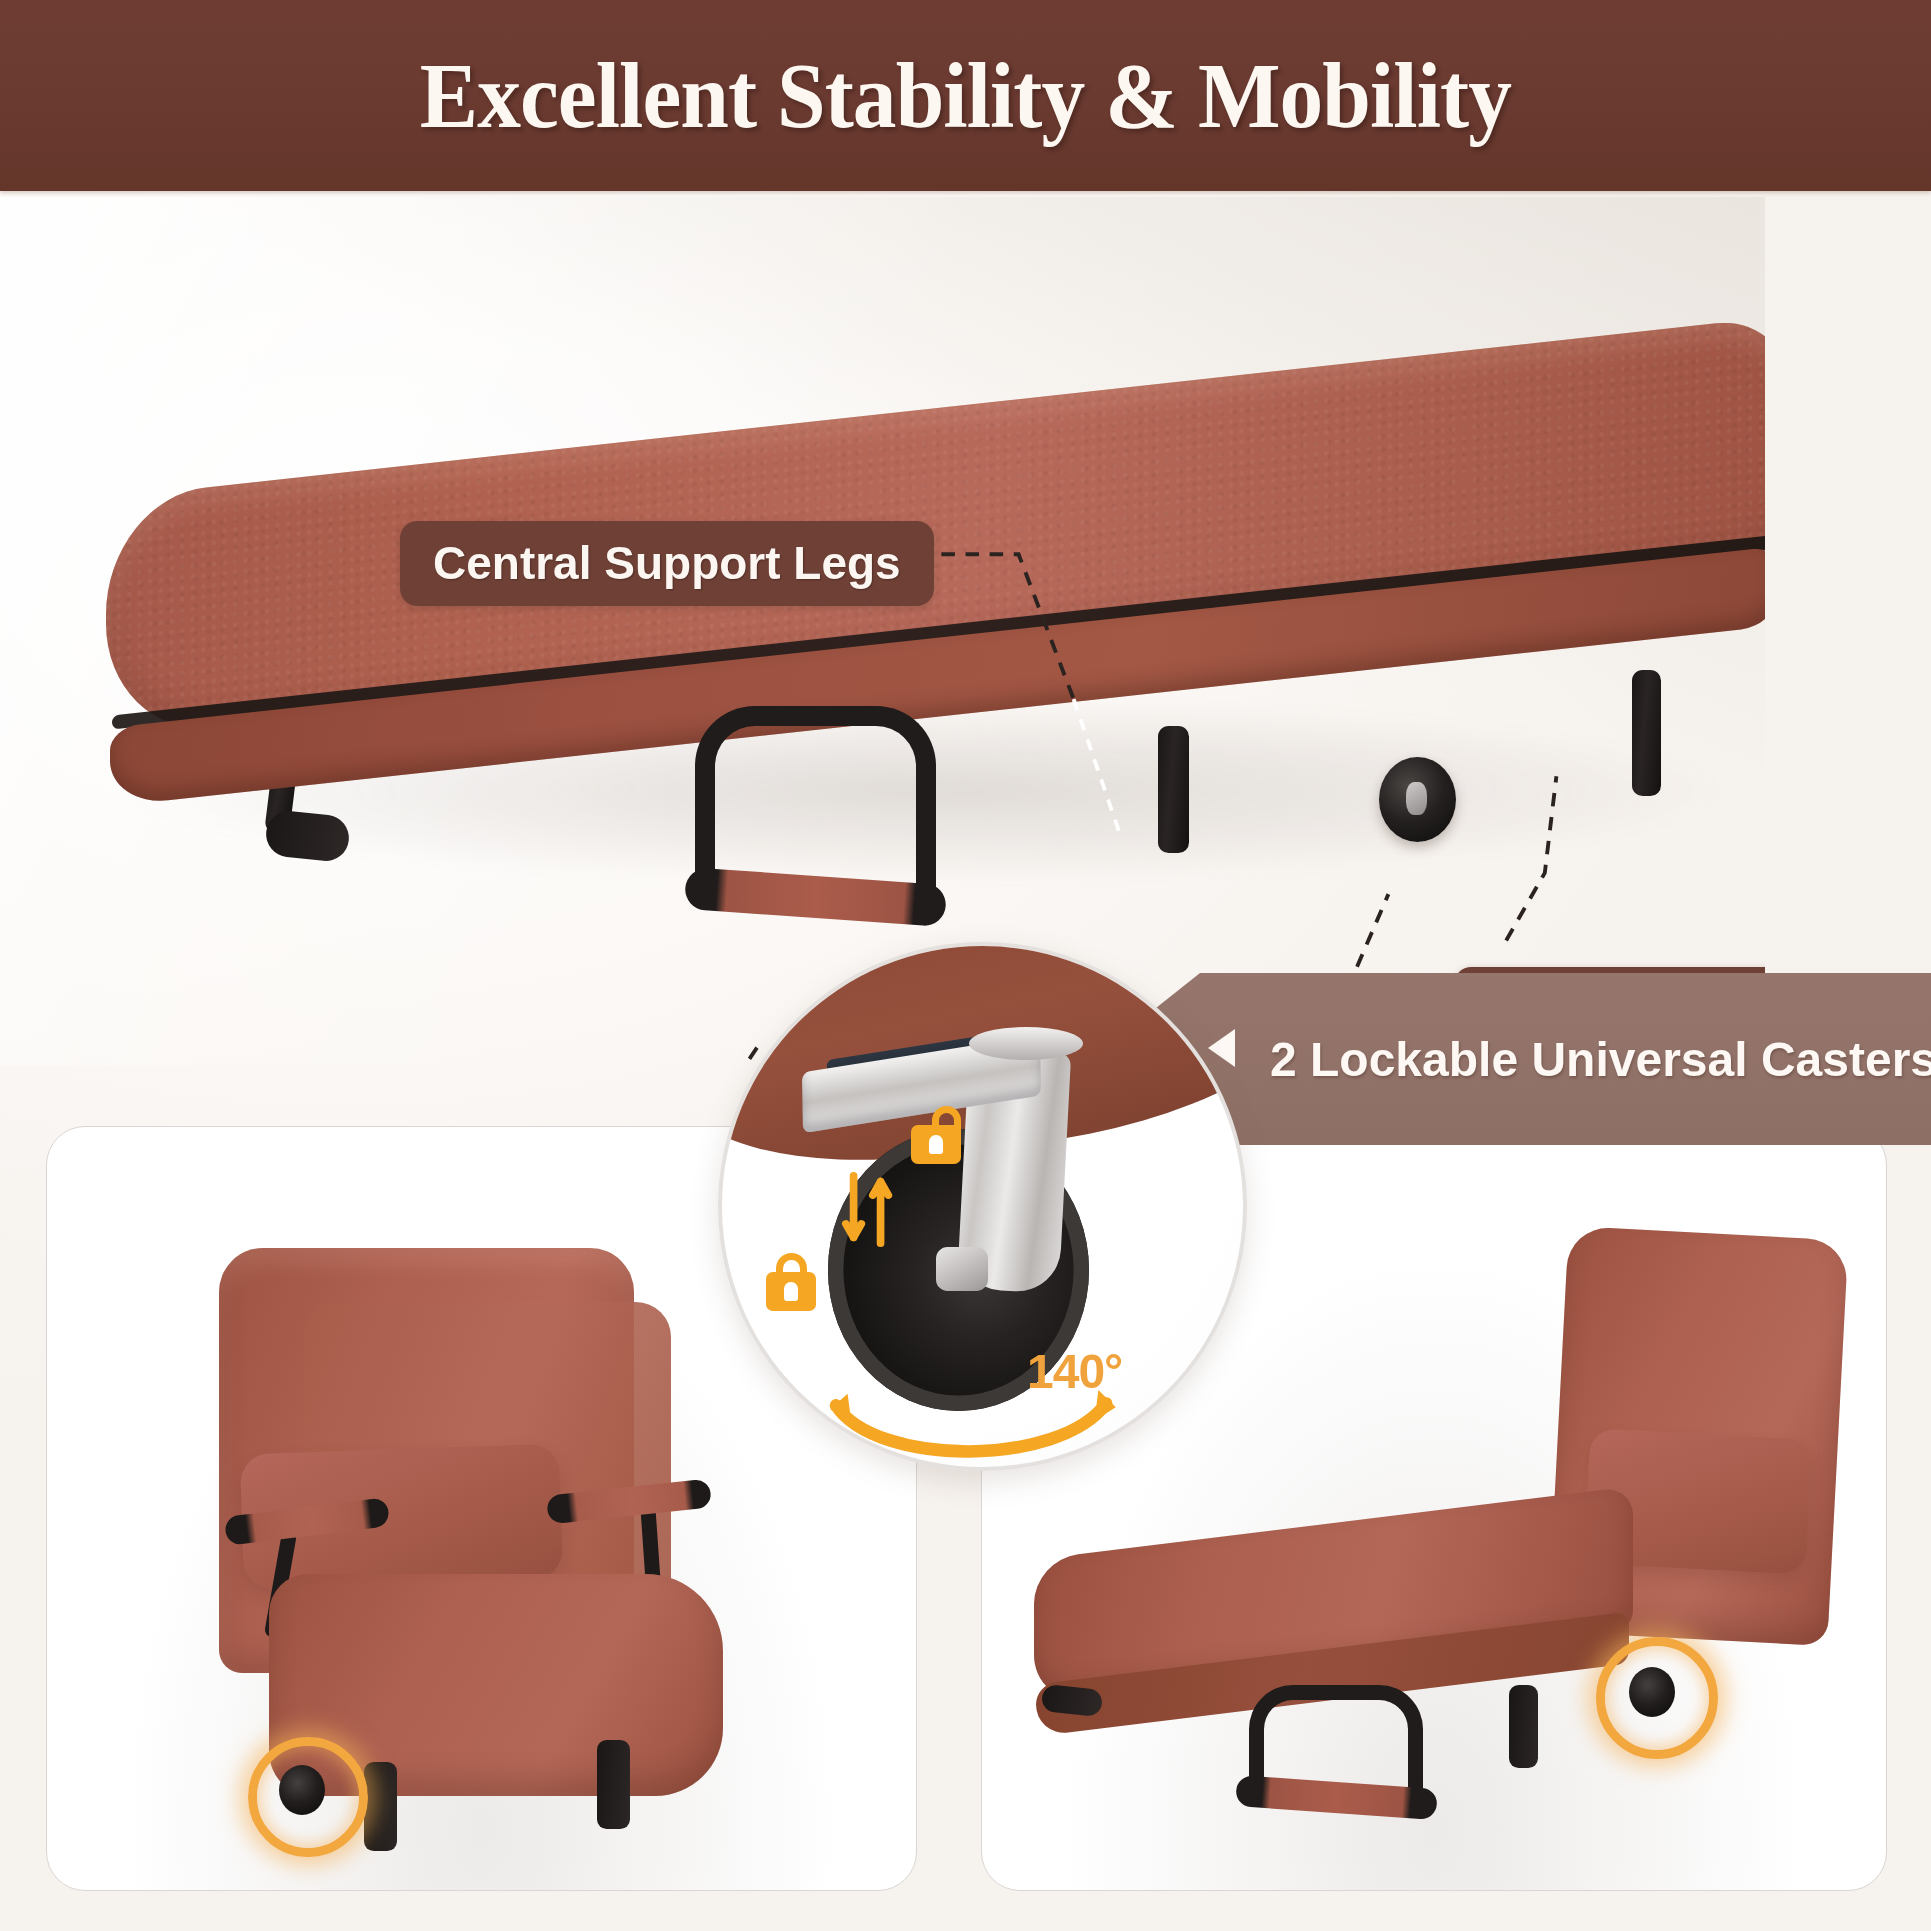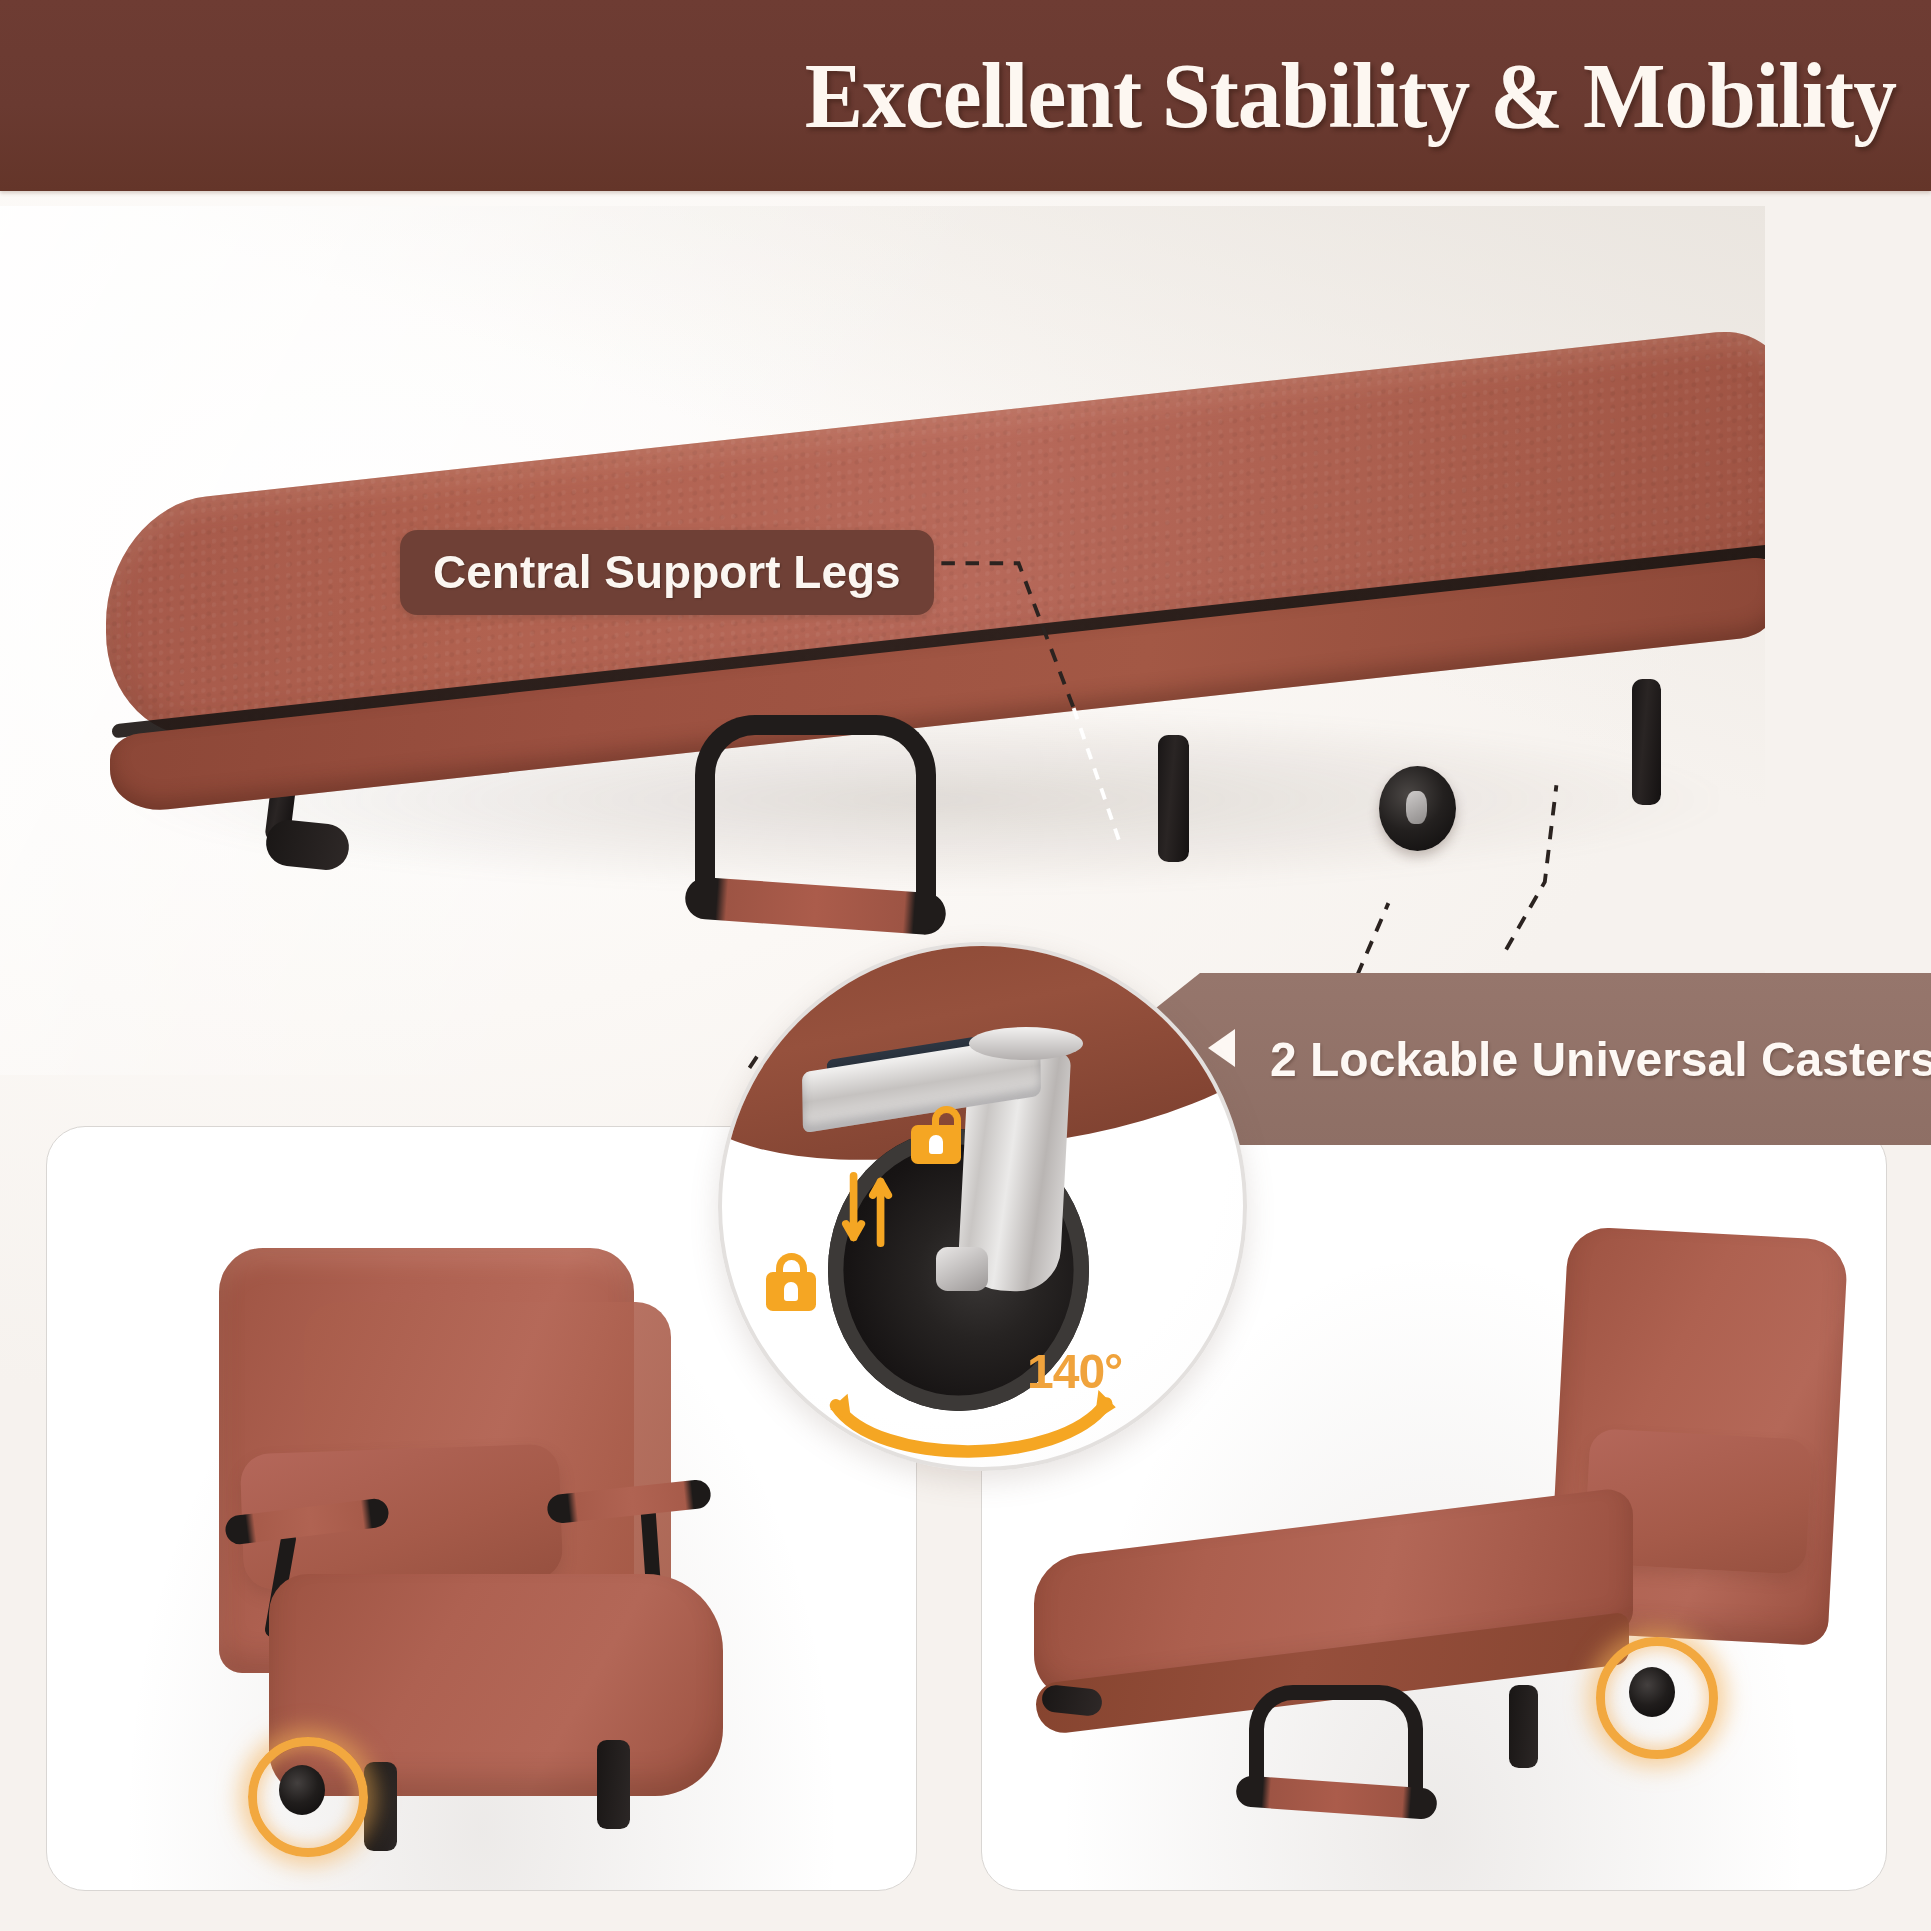--- a/index.html
+++ b/index.html
@@ -20,38 +20,38 @@
 
   
   .header {
     position: absolute;
     left: 0; top: 0;
     width: 1931px;
     height: 191px;
     background: linear-gradient(180deg, #6e3c33 0%, #6a3a31 55%, #643529 100%);
     display: flex;
     align-items: center;
-    justify-content: flex-end;
+    justify-content: center;
     box-shadow: 0 1.9px 3.9px rgba(120, 80, 60, .28);
   }
   .header-title {
     font-family: "Liberation Serif", "DejaVu Serif", serif;
     font-weight: bold;
     font-size: 93px;
     letter-spacing: -1px;
     color: #fdf7f1;
     text-shadow: 2.9px 2.9px 4.8px rgba(40,18,12,.42);
     transform: scaleX(.94);
     white-space: nowrap;
   }
 
   
   .scene {
     position: absolute;
-    left: 0; top: 206px;
+    left: 0; top: 197px;
     width: 1765px; height: 869px;
     overflow: hidden;
   }
   .scene-wash {
     position: absolute; inset: 0;
     background:
       linear-gradient(118deg, rgba(255,255,255,.92) 0%, rgba(255,255,255,.2) 28%, rgba(0,0,0,0) 46%),
       linear-gradient(200deg, rgba(233,228,222,.9) 0%, rgba(255,255,255,0) 40%);
   }
   .floor-shadow {

